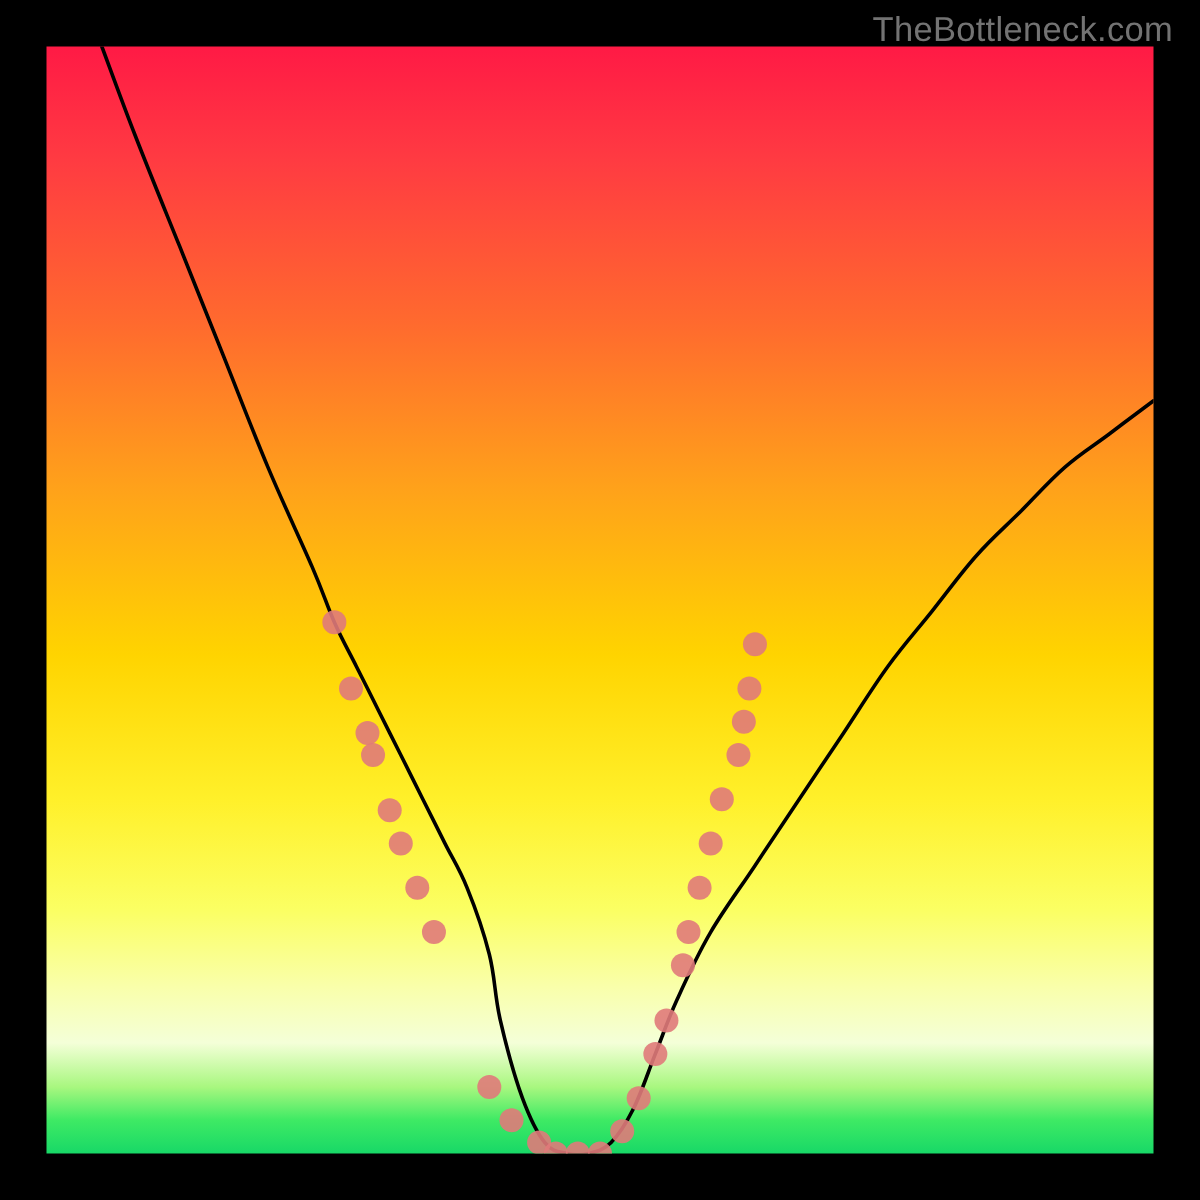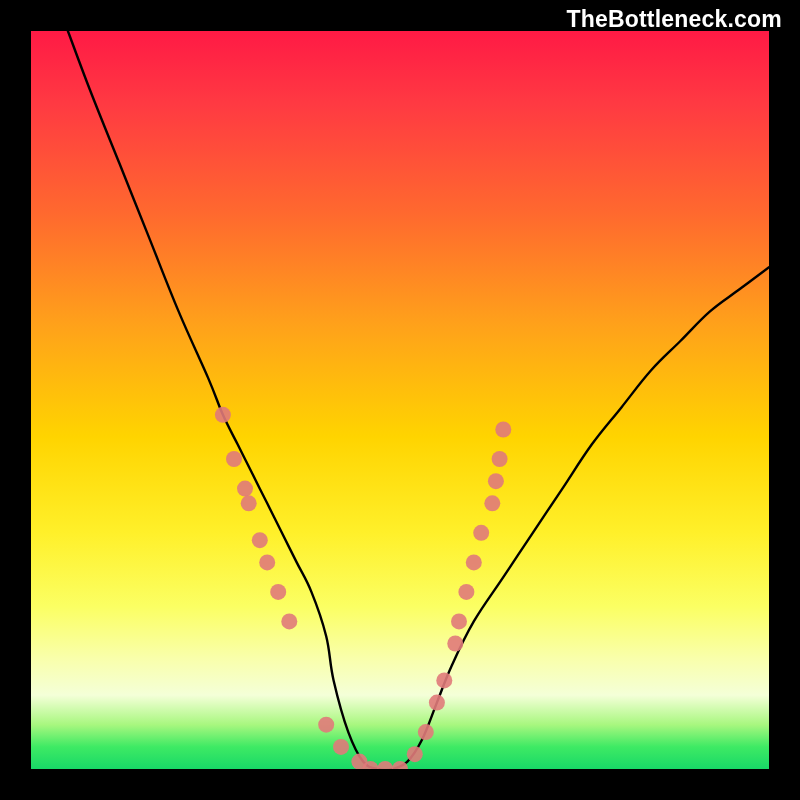--- a/index.html
+++ b/index.html
@@ -44,23 +44,23 @@
     left: 31px;
     top: 31px;
     width: 738px;
     height: 738px;
     pointer-events: none;
   }
   .watermark {
     position: absolute;
     top: 6px;
     right: 18px;
-    color: #ffffff;
+    color: #737373;
     font-size: 23px;
-    font-weight: 700;
+    font-weight: 400;
     letter-spacing: 0.2px;
   }
 </style>
 </head>
 <body>
 
 <div class="frame">
   <div class="plot-area"></div>
 
   <svg class="svg-layer" viewBox="0 0 738 738" preserveAspectRatio="none">

